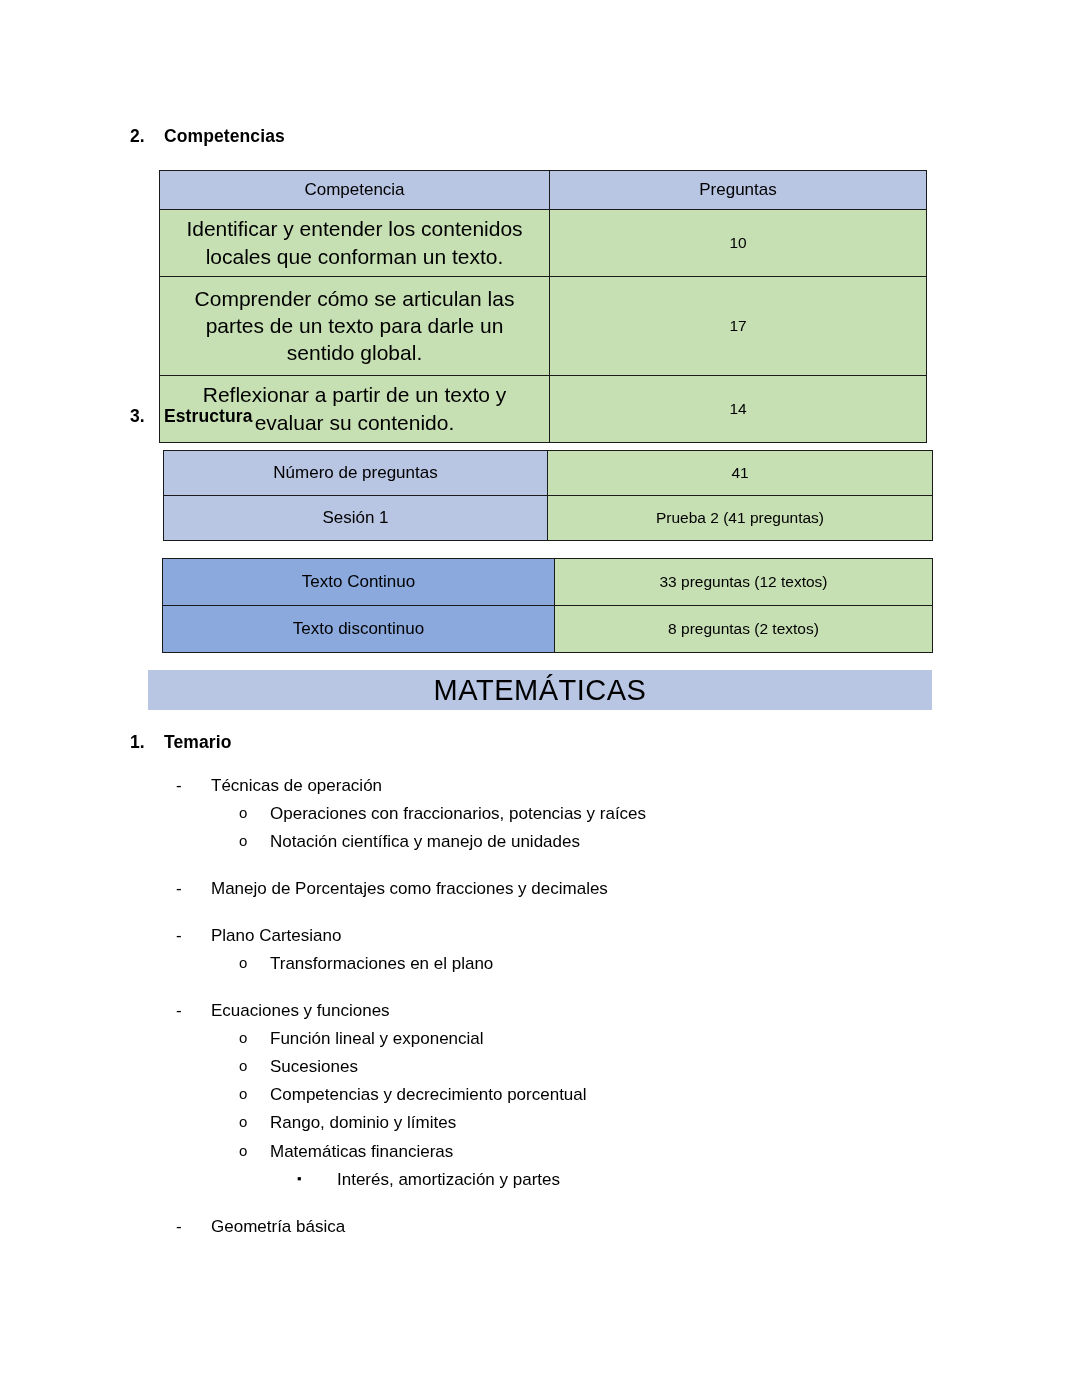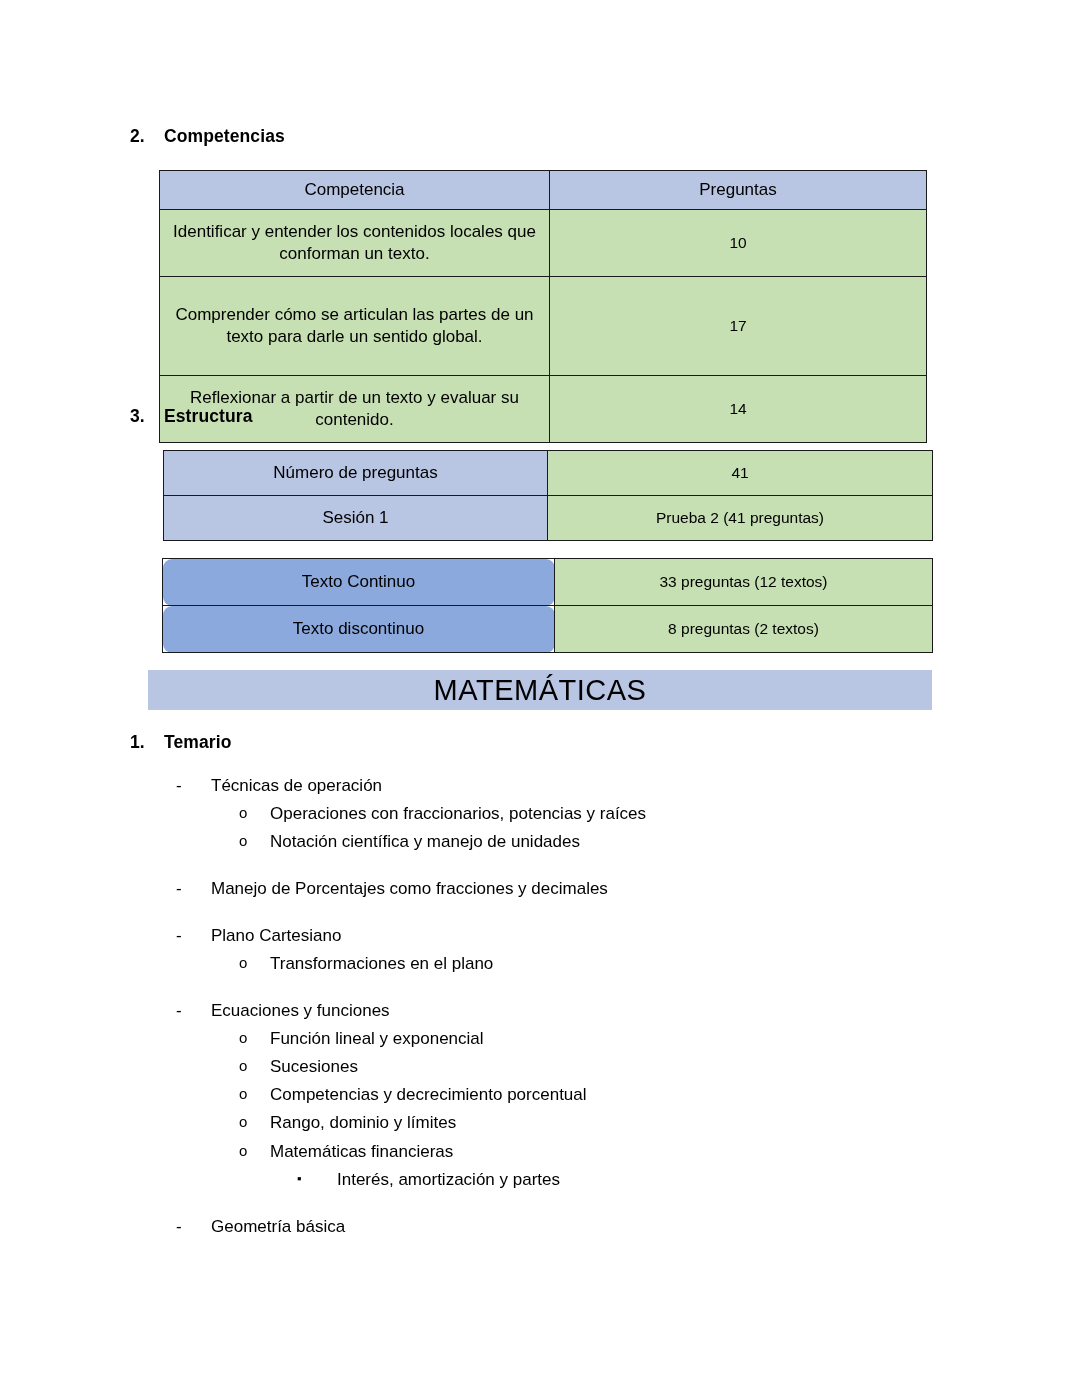--- a/index.html
+++ b/index.html
@@ -63,40 +63,39 @@
     background: #b8c5e3;
     font-weight: bold;
     text-align: center;
     font-size: 17px;
   }
   .hdr-blue-mid {
     background: #8ba9dd;
     font-weight: bold;
     text-align: center;
     font-size: 17px;
-    border-radius: 9px;
   }
   .cell-green {
     background: #c7e0b3;
     text-align: center;
   }
 
   
   #table-competencias {
     left: 159px;
     top: 170px;
     width: 767px;
   }
   #table-competencias .col-a { width: 390px; }
   #table-competencias .col-b { width: 377px; }
   #table-competencias .desc {
     text-align: center;
     line-height: 1.3;
     padding: 0 10px;
-    font-size: 17px;
+    font-size: 21px;
   }
   #table-competencias .r1 td { height: 50px; }
   #table-competencias .r2 td { height: 82px; }
   #table-competencias .r3 td { height: 50px; }
 
   
   #table-estructura {
     left: 163px;
     top: 450px;
     width: 769px;

